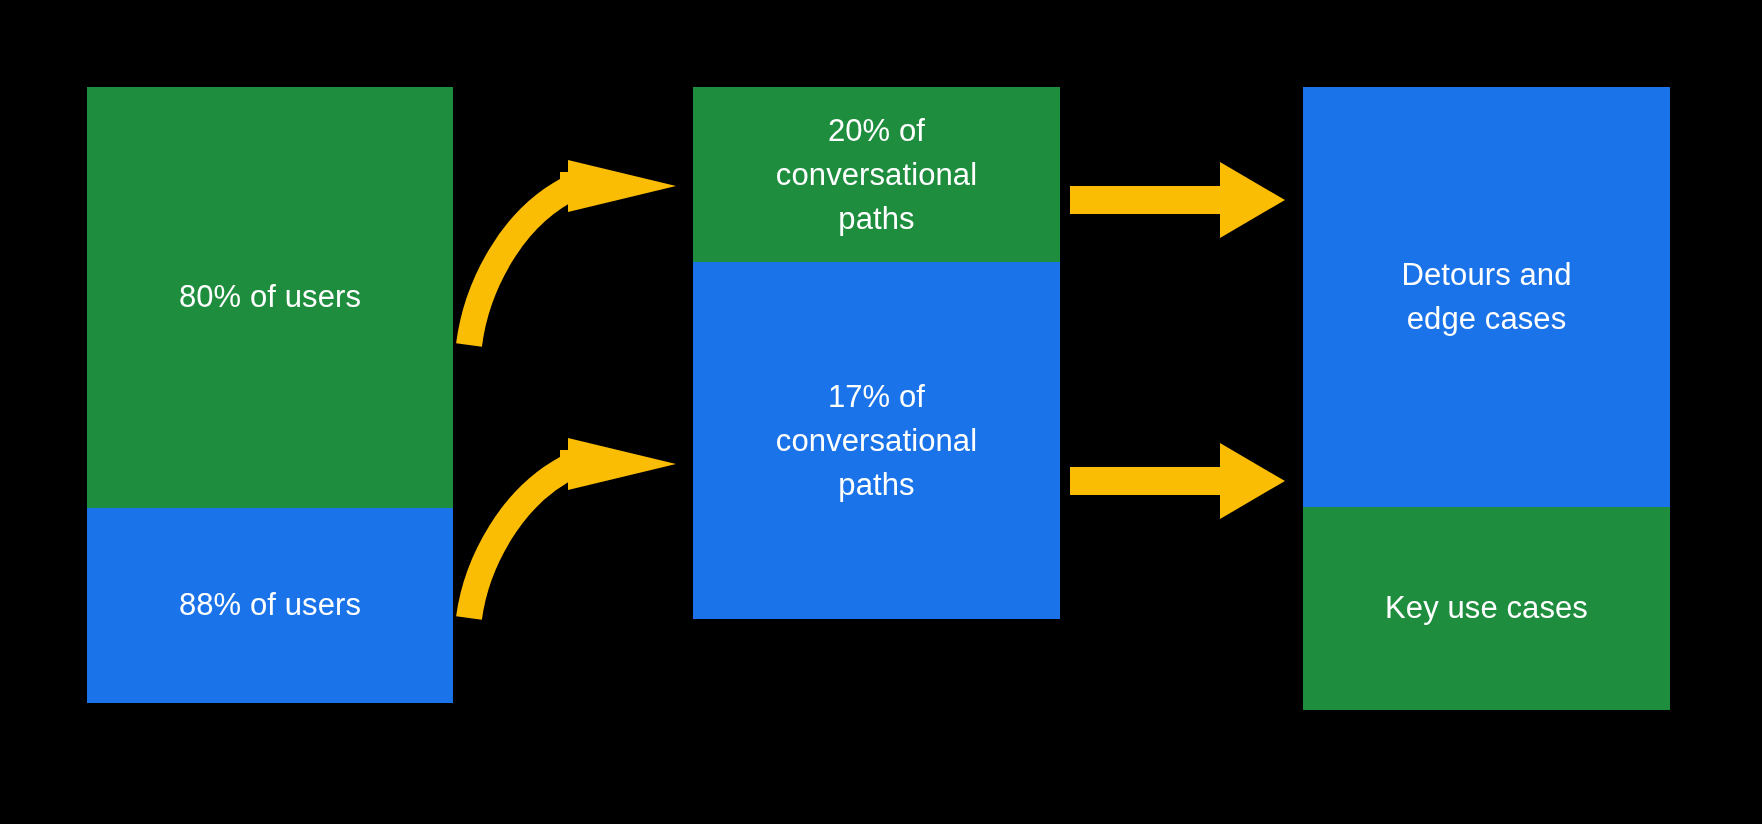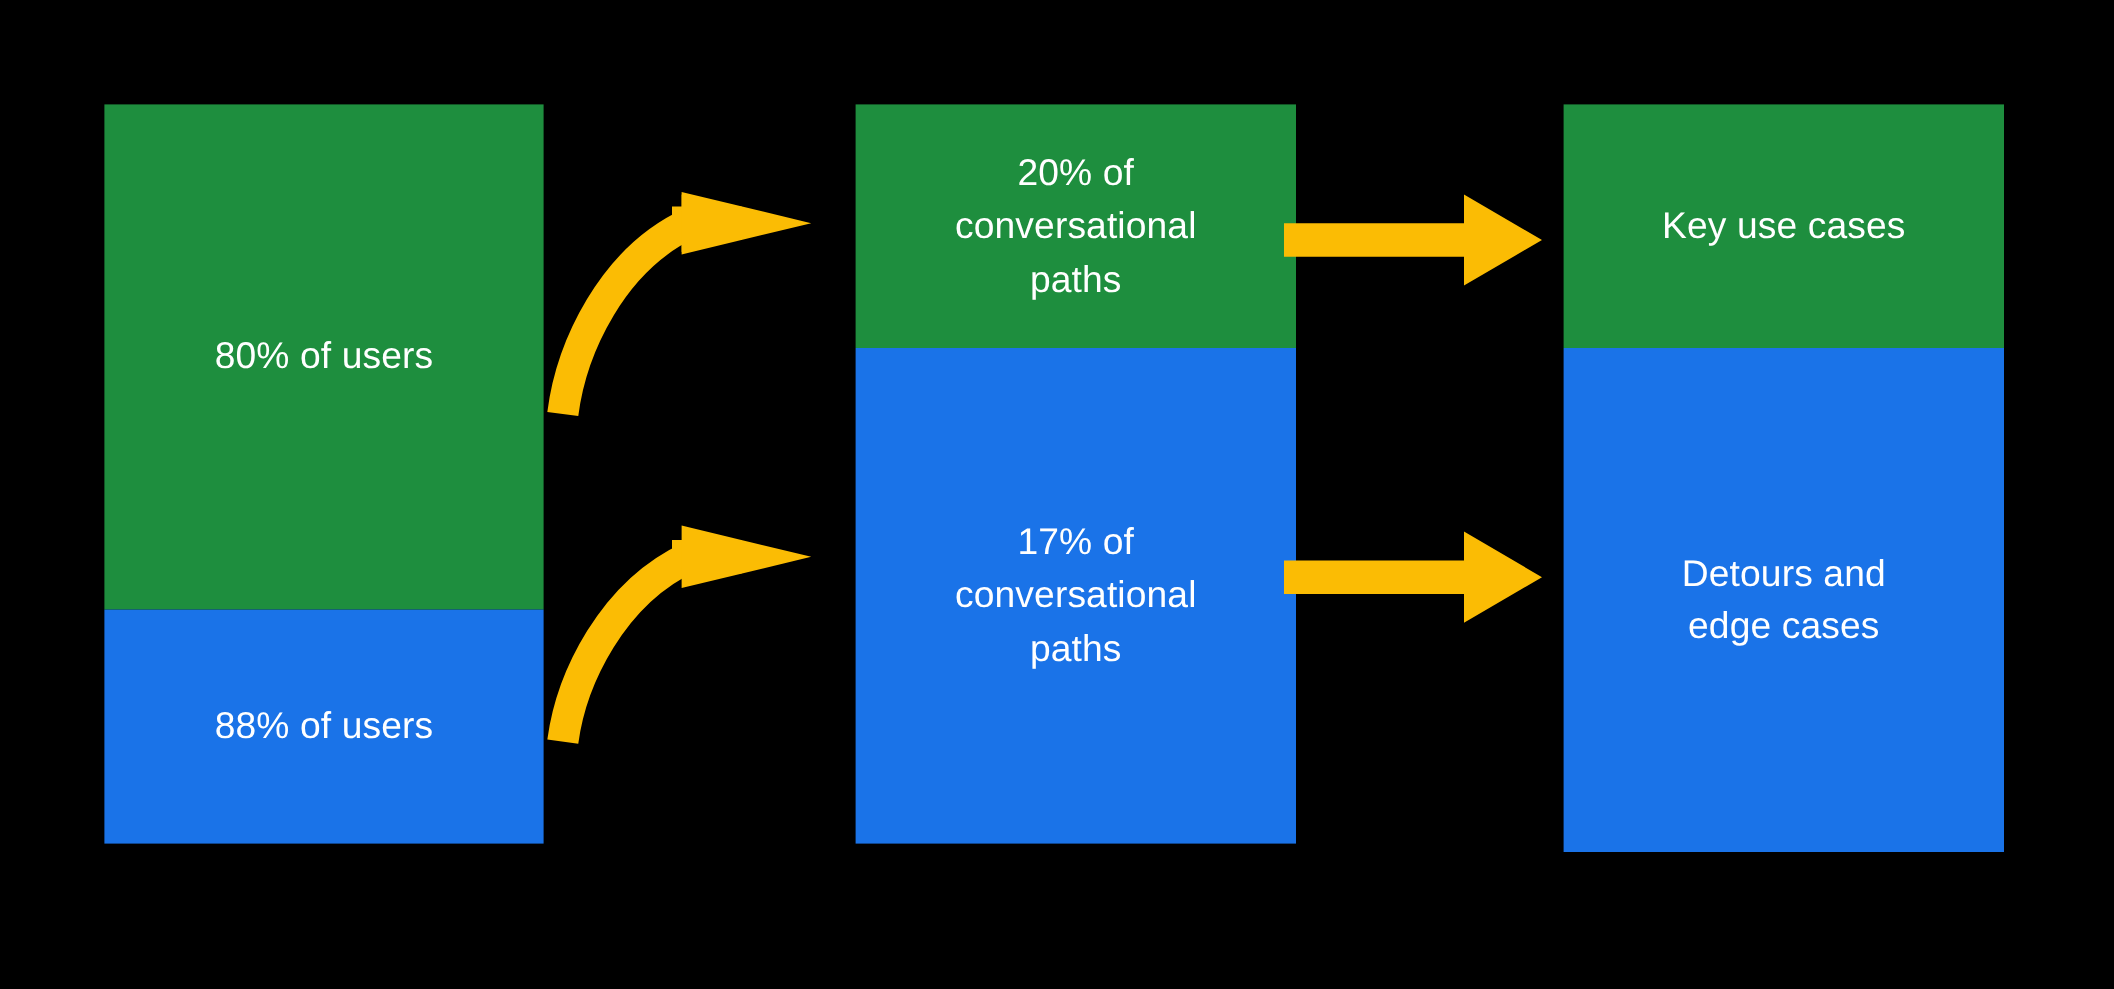--- a/index.html
+++ b/index.html
@@ -36,21 +36,21 @@
     white-space: pre-line;
   }
   .seg-green { background: #1E8E3E; }
   .seg-blue  { background: #1A73E8; }
 
   
   #col-users      { left: 87px;   top: 87px;  width: 366px; height: 616px; }
   #col-users .s1  { height: 421px; }
   #col-users .s2  { height: 195px; }
 
-  #col-paths      { left: 713px;  top: 87px;  width: 367px; height: 616px; }
+  #col-paths      { left: 693px;  top: 87px;  width: 367px; height: 532px; }
   #col-paths .s1  { height: 203px; }
   #col-paths .s2  { height: 413px; }
 
   #col-cases      { left: 1303px; top: 87px;  width: 367px; height: 623px; }
   #col-cases .s1  { height: 203px; }
   #col-cases .s2  { height: 420px; }
 
   
   .arrow-svg {
     position: absolute;
@@ -74,23 +74,23 @@
   <div class="column" id="col-paths">
     <div class="seg seg-green s1">20% of
 conversational
 paths</div>
     <div class="seg seg-blue s2">17% of
 conversational
 paths</div>
   </div>
 
   <div class="column" id="col-cases">
-    <div class="seg seg-green s1">Key use cases</div>
     <div class="seg seg-blue s2">Detours and
 edge cases</div>
+    <div class="seg seg-green s1">Key use cases</div>
   </div>
 
   <svg class="arrow-svg" id="arrow-curve-top" viewBox="0 0 250 230">
     <path d="M 29 205
              C 36 150, 70 76, 135 46
              L 135 46
              L 135 46" fill="none" stroke="#FBBC04" stroke-width="26" stroke-linecap="butt"></path>
     <path d="M 128 22 L 128 70 L 175 46 Z" fill="#FBBC04"></path>
     <path d="M 120 32 L 120 60 L 178 60 L 178 32 Z" fill="#FBBC04"></path>
     <path d="M 128 20 L 236 46 L 128 72 Z" fill="#FBBC04"></path>

